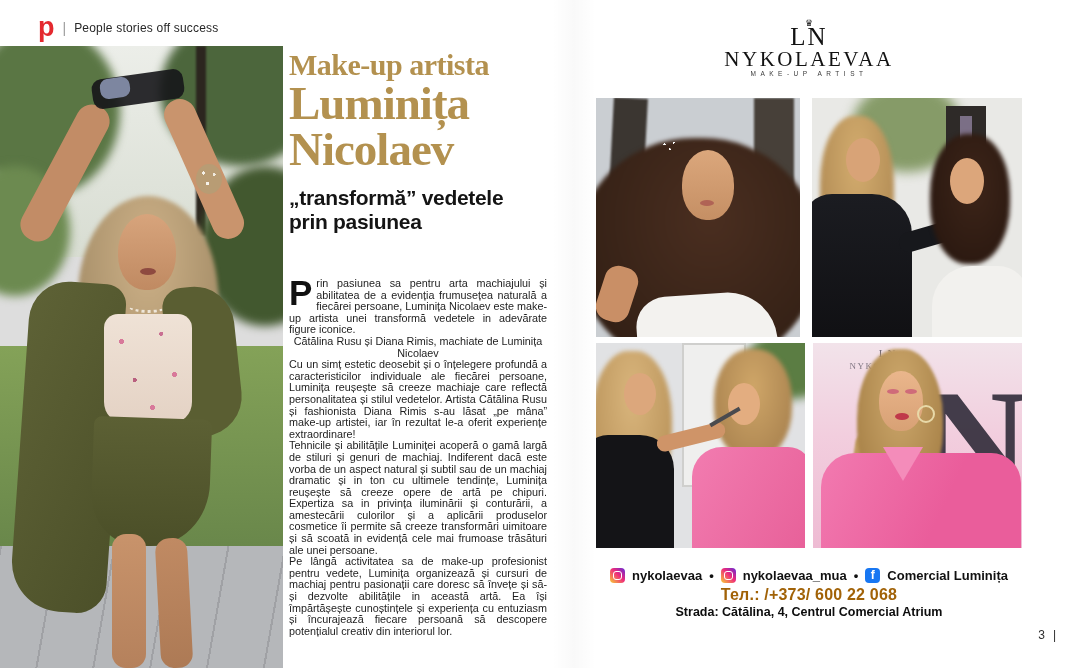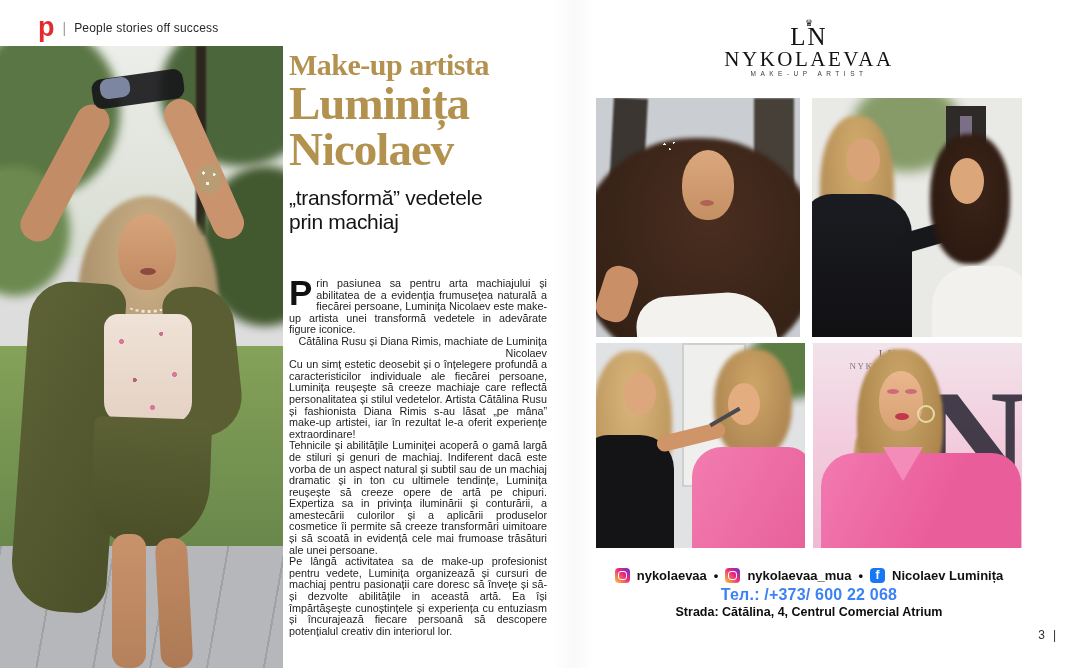--- a/index.html
+++ b/index.html
@@ -56,25 +56,25 @@
                 border-radius:8px 8px 50% 40%;transform:rotate(2deg);}
   .cover .legL{left:112px;top:488px;width:34px;height:134px;background:linear-gradient(#c8936b,#b5815c);border-radius:14px;}
   .cover .legR{left:158px;top:492px;width:32px;height:130px;background:linear-gradient(#c08a63,#ad7a55);border-radius:14px;transform:rotate(-3deg);}
 
   
   .col{left:289px;top:50px;width:258px;}
   .kicker{font-family:Liberation Serif, serif;font-weight:bold;color:#b3914f;
           font-size:30px;line-height:1.0;letter-spacing:-.5px;}
   .title{font-family:"Liberation Serif",serif;font-weight:bold;color:#b3914f;
          font-size:47px;line-height:.98;letter-spacing:-1px;}
-  .subtitle{margin-top:14px;font-weight:normal;color:#141414;font-size:21px;line-height:1.12;letter-spacing:-.3px;}
+  .subtitle{margin-top:14px;font-weight:bold;color:#141414;font-size:21px;line-height:1.12;letter-spacing:-.3px;}
   .bodytext{position:absolute;left:289px;top:278px;width:258px;color:#1d1d1d;
             font-size:10.8px;line-height:11.6px;}
   .bodytext p{margin:0;text-align:justify;}
-  .bodytext p.cap{text-align:right;}
+  .bodytext p.cap{text-align:center;}
   .dropcap{float:left;font-weight:bold;font-size:35px;line-height:30px;padding-right:4px;color:#111;}
 
   
   .brand{left:596px;top:20px;width:426px;text-align:center;color:#121212;}
   .brand .crown{font-size:9px;line-height:6px;display:block;}
   .brand .mono{font-family:"Liberation Serif",serif;font-size:25px;line-height:22px;letter-spacing:2px;}
   .brand .bname{font-family:"Liberation Serif",serif;font-size:21px;line-height:22px;letter-spacing:2.5px;}
   .brand .btag{font-size:6.5px;letter-spacing:4.5px;color:#3a3a3a;}
 
   .photo{position:absolute;overflow:hidden;background:#ddd;}
@@ -151,21 +151,21 @@
   
   .social{position:absolute;left:596px;top:568px;width:426px;display:flex;justify-content:center;
           align-items:center;gap:7px;font-weight:bold;font-size:13px;color:#111;}
   .igicon{width:15px;height:15px;border-radius:4px;position:relative;
           background:linear-gradient(45deg,#f9ce34,#ee2a7b 55%,#6228d7);}
   .igicon::after{content:"";position:absolute;left:3px;top:3px;width:7px;height:7px;border:1.4px solid #fff;border-radius:3px;}
   .fbicon{width:15px;height:15px;border-radius:4px;background:#1877f2;color:#fff;
           font-weight:bold;font-size:12px;line-height:15px;text-align:center;}
   .dot{color:#111;font-size:13px;}
   .phone{position:absolute;left:596px;top:586px;width:426px;text-align:center;
-         font-weight:bold;font-size:16px;color:#3b82f6;letter-spacing:.2px;}
+         font-weight:bold;font-size:16px;color:#a16207;letter-spacing:.2px;}
   .address{position:absolute;left:596px;top:605px;width:426px;text-align:center;
            font-weight:bold;font-size:12.5px;color:#0d0d0d;}
   .pagenum{position:absolute;left:1006px;top:628px;width:50px;font-size:12px;color:#2e2e2e;
            display:flex;gap:8px;justify-content:flex-end;}
   .gutter{position:absolute;left:552px;top:0;width:44px;height:668px;
           background:linear-gradient(90deg,rgba(0,0,0,0) 0%,rgba(0,0,0,.025) 50%,rgba(0,0,0,0) 100%);}
 </style>
 </head>
 <body>
 
@@ -202,21 +202,21 @@
     <div class="abs legL"></div>
     <div class="abs legR"></div>
   </div>
 
   <div class="abs col">
     <div class="kicker">Make-up artista</div>
     <div class="title">Luminița</div>
     <div class="title">Nicolaev</div>
     <div class="subtitle">
       <span>„transformă” vedetele</span><br>
-      <span>prin machiaj</span>
+      <span>prin pasiunea</span>
     </div>
   </div>
 
   <div class="bodytext">
     <p><span class="dropcap">P</span><span>rin pasiunea sa pentru arta machiajului și abilitatea de a evidenția frumusețea naturală a fiecărei persoane, Luminița Nicolaev este make-up artista unei transformă vedetele in adevărate figure iconice.</span></p>
     <p class="cap">Cătălina Rusu și Diana Rimis, machiate de Luminița Nicolaev</p>
     <p>Cu un simț estetic deosebit și o înțelegere profundă a caracteristicilor individuale ale fiecărei persoane, Luminița reușește să creeze machiaje care reflectă personalitatea și stilul vedetelor. Artista Cătălina Rusu și fashionista Diana Rimis s-au lăsat „pe mâna” make-up artistei, iar în rezultat le-a oferit experiențe extraordinare!</p>
     <p>Tehnicile și abilitățile Luminiței acoperă o gamă largă de stiluri și genuri de machiaj. Indiferent dacă este vorba de un aspect natural și subtil sau de un machiaj dramatic și in ton cu ultimele tendințe, Luminița reușește să creeze opere de artă pe chipuri. Expertiza sa in privința iluminării și conturării, a amestecării culorilor și a aplicării produselor cosmetice îi permite să creeze transformări uimitoare și să scoată in evidență cele mai frumoase trăsături ale unei persoane.</p>
     <p>Pe lângă activitatea sa de make-up profesionist pentru vedete, Luminița organizează și cursuri de machiaj pentru pasionații care doresc să învețe și să-și dezvolte abilitățile in această artă. Ea își împărtășește cunoștințele și experiența cu entuziasm și încurajează fiecare persoană să descopere potențialul creativ din interiorul lor.</p>
   </div>
@@ -284,21 +284,21 @@
   </div>
 
   <div class="social">
     <span class="igicon"></span>
     <span>nykolaevaa</span>
     <span class="dot">•</span>
     <span class="igicon"></span>
     <span>nykolaevaa_mua</span>
     <span class="dot">•</span>
     <span class="fbicon">f</span>
-    <span>Nicolaev Luminița</span>
+    <span>Comercial Luminița</span>
   </div>
   <div class="phone">Тел.: /+373/ 600 22 068</div>
   <div class="address">Strada: Cătălina, 4, Centrul Comercial Atrium</div>
 
   <div class="pagenum">
     <span>3</span>
     <span>|</span>
   </div>
 
 </div>

